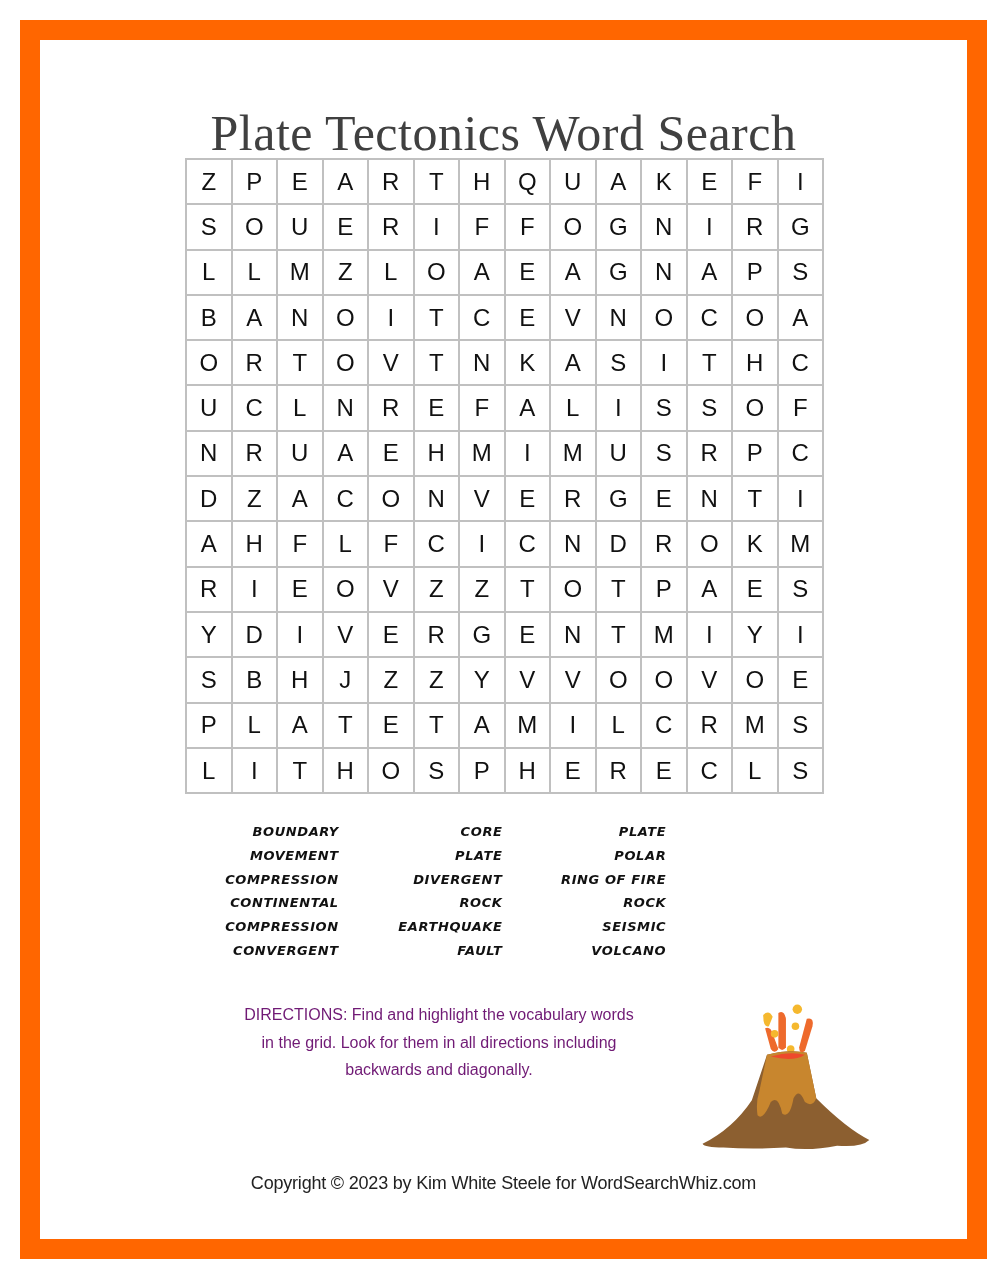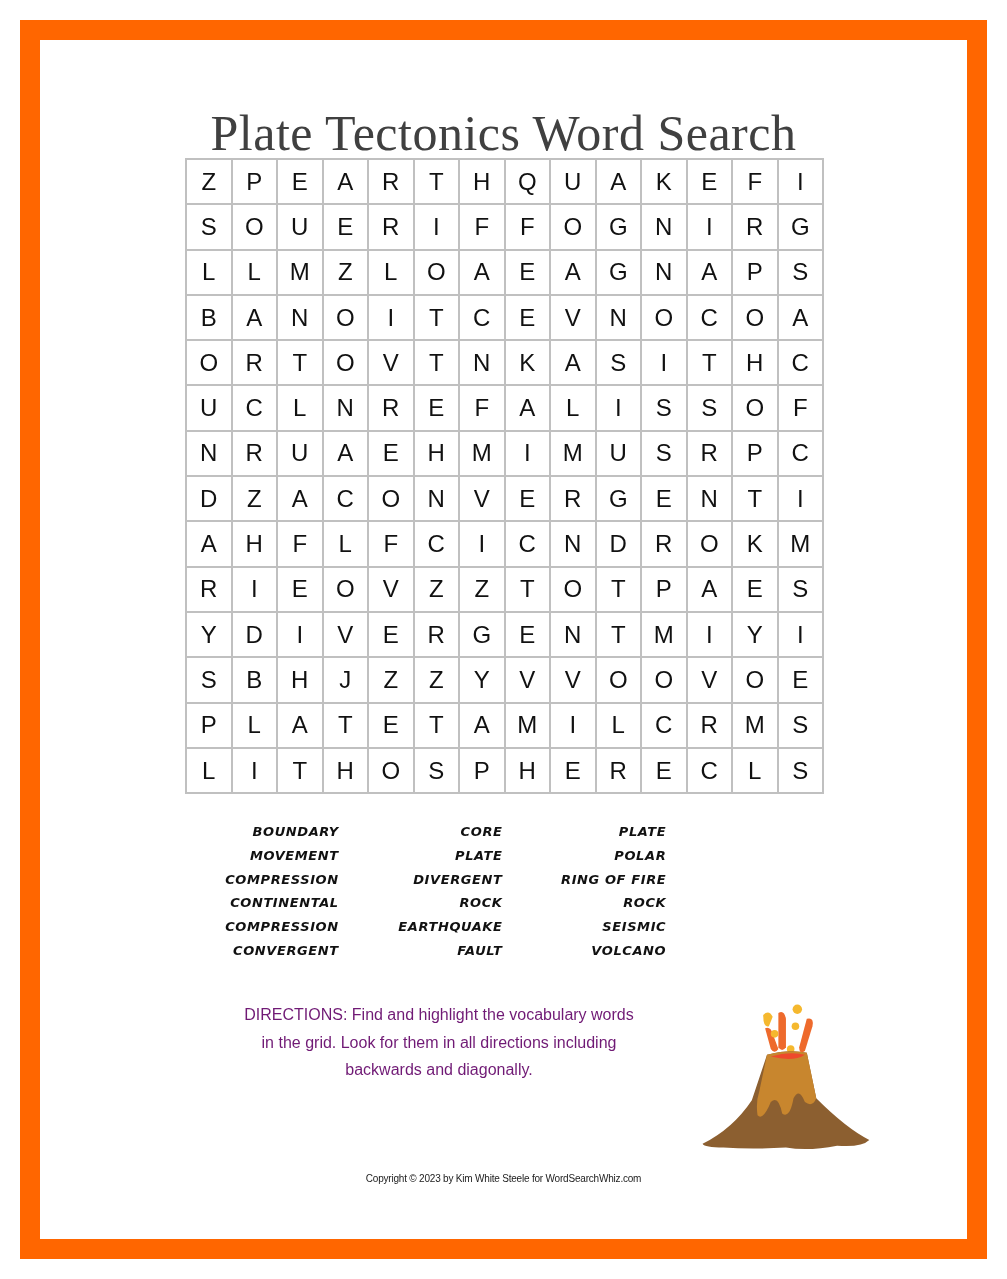--- a/index.html
+++ b/index.html
@@ -33,21 +33,21 @@
     font-family: "DejaVu Sans", sans-serif; font-size: 13px; font-weight: bold; color: #111;
     line-height: 23.8px; letter-spacing: 0.6px; font-style: italic;
   }
   .directions {
     position: absolute; left: 205px; top: 1001px; width: 468px; text-align: center;
     font-family: "Liberation Sans", sans-serif; font-size: 16px; color: #701a75; line-height: 27.5px;
   }
   .volcano { position: absolute; left: 695px; top: 994px; width: 180px; height: 165px; }
   .copyright {
     position: absolute; left: 0; top: 1173px; width: 1007px; text-align: center;
-    font-family: "Liberation Sans", sans-serif; font-size: 10px; color: #222; letter-spacing: -0.2px;
+    font-family: "Liberation Sans", sans-serif; font-size: 18px; color: #222; letter-spacing: -0.2px;
   }
 </style>
 </head>
 <body>
 
 <div class="frame"></div>
 
 <h1 class="title">Plate Tectonics Word Search</h1>
 
 <div class="grid" id="grid">

